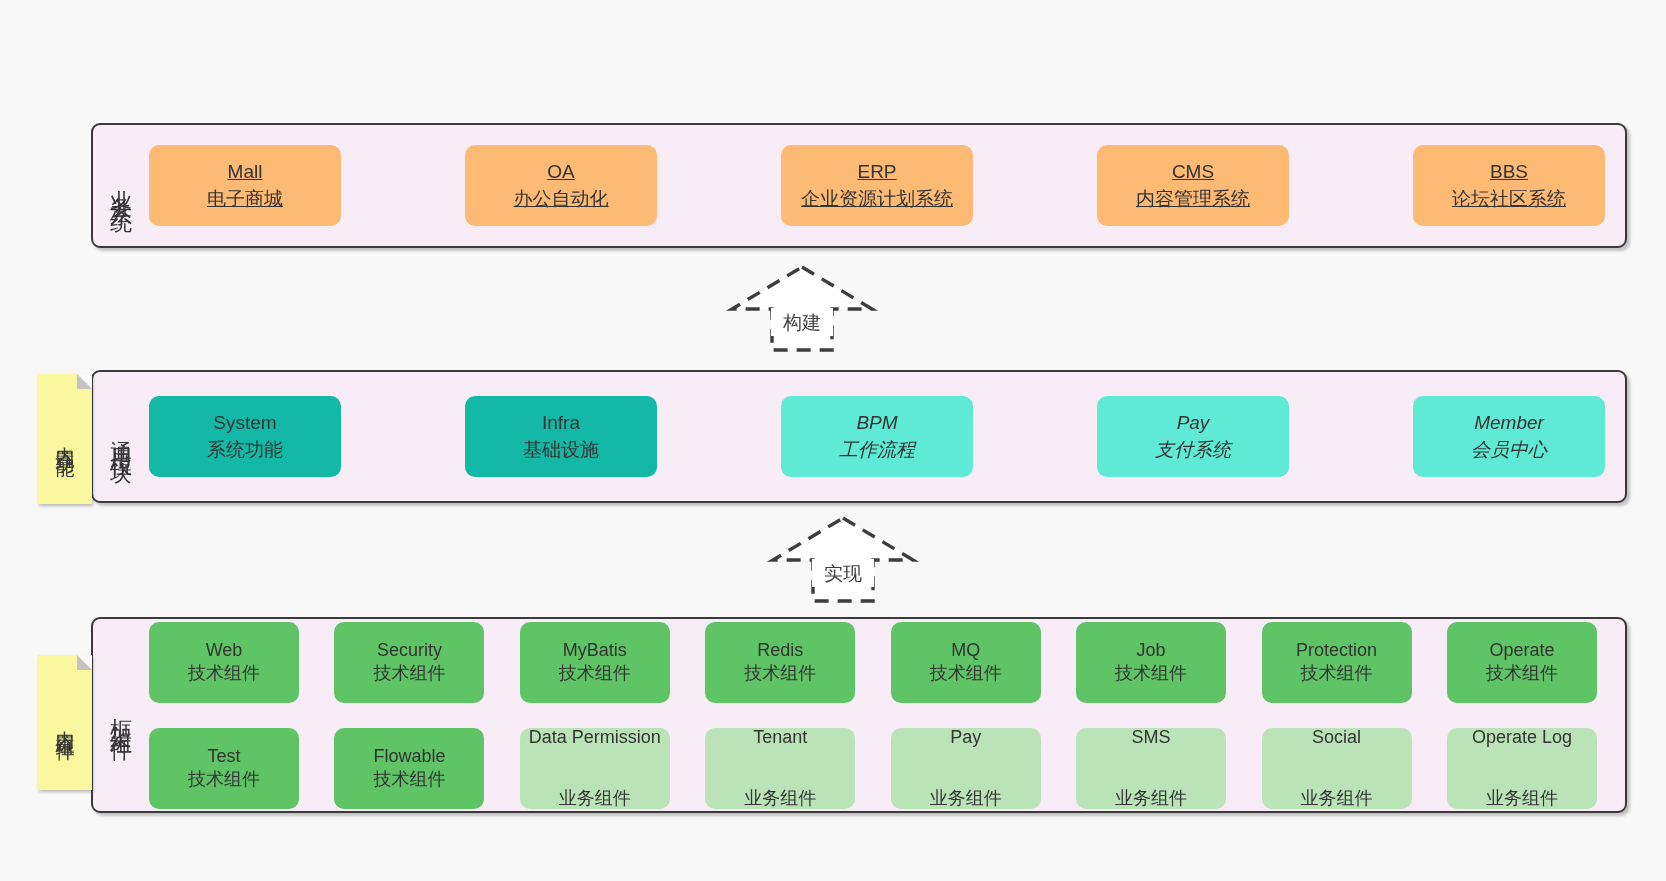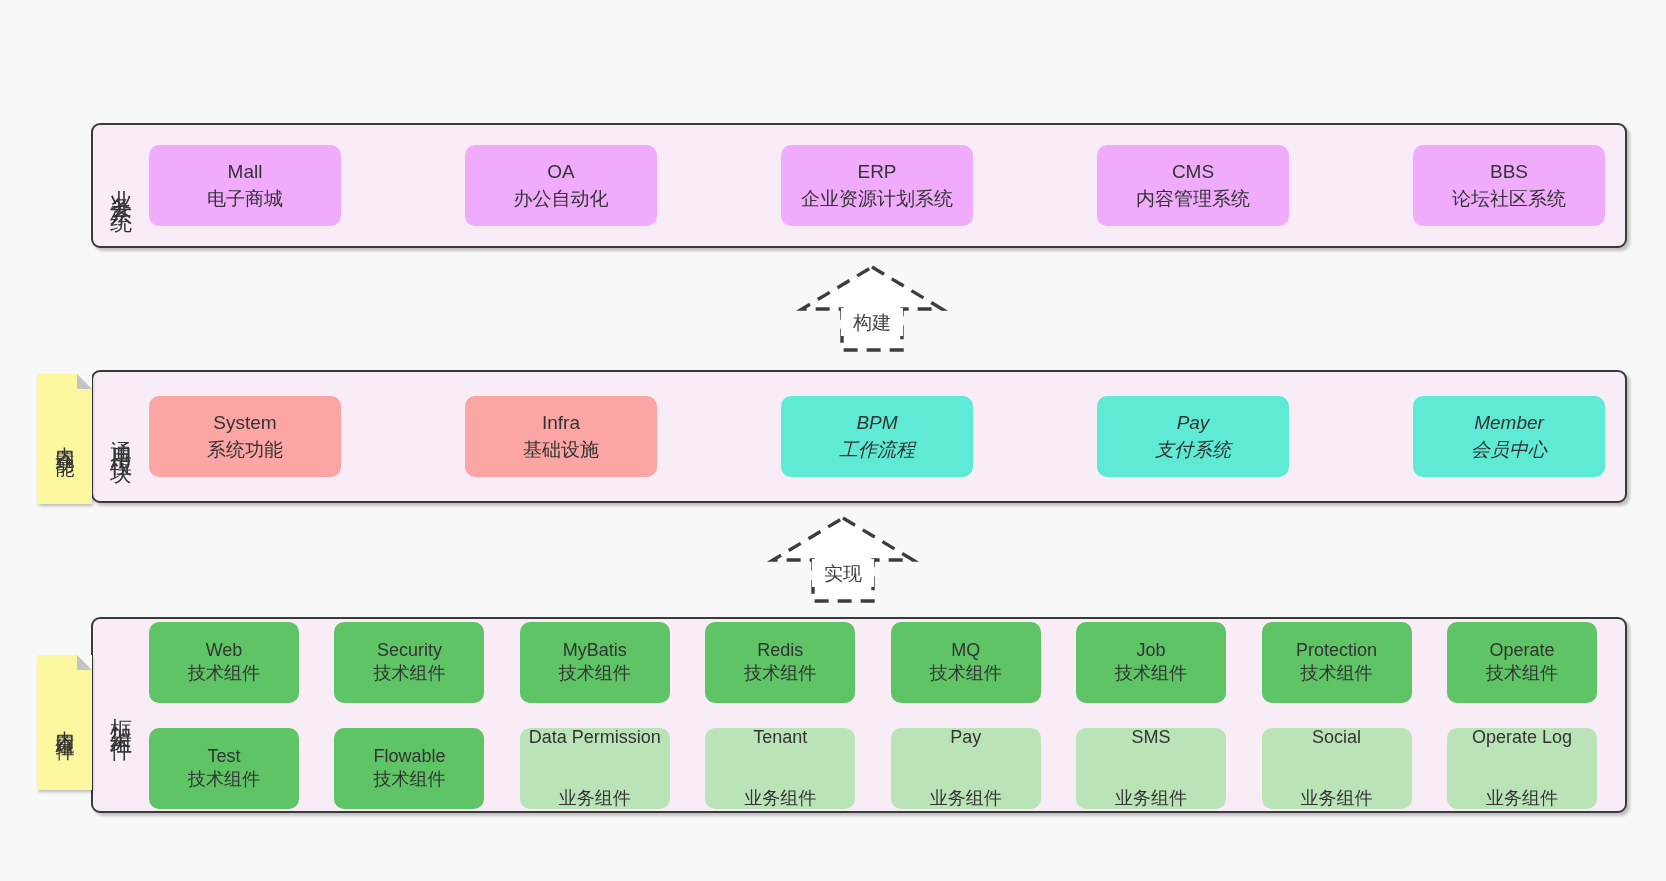--- a/index.html
+++ b/index.html
@@ -36,22 +36,22 @@
   .rows .boxes{padding-right:0;}
 
   .box{
     border-radius:10px;
     display:flex;flex-direction:column;align-items:center;justify-content:center;
     text-align:center;box-sizing:border-box;padding:4px 6px;
     font-size:19px;line-height:1.42;color:#333;
   }
   .band6 .box{width:192px;height:81px;}
   .band8 .box{width:150px;height:81px;font-size:18px;line-height:1.3;}
-  .box[data-variant="blue"]{background:#f0abfc;}
-  .box[data-variant="red"]{background:#fca5a5;}
+  .box[data-variant="blue"]{background:#fdba74;text-decoration:underline;}
+  .box[data-variant="red"]{background:#14b8a6;}
   .box[data-variant="pink"]{background:#5eead4;font-style:italic;}
   .box[data-variant="green-dark"]{background:#5ec465;}
   .box[data-variant="green-light"]{background:#bae4b8;gap:37px;}
 
   
   .sticky{
     position:absolute;left:38px;width:54px;background:#fbf79f;
     box-shadow:1px 2px 3px rgba(0,0,0,.25);
     display:flex;align-items:center;justify-content:center;z-index:3;
   }
@@ -62,21 +62,21 @@
     content:"";position:absolute;top:0;right:0;width:0;height:0;
     border-top:15px solid #f8f8f8;border-left:15px solid transparent;
   }
   .sticky::after{ 
     content:"";position:absolute;top:0;right:0;width:0;height:0;
     border-bottom:15px solid #c4c4c4;border-right:15px solid transparent;
   }
 
   
   .arrow{position:absolute;width:150px;height:92px;}
-  #arrow-build{left:797px;top:262px;}
+  #arrow-build{left:727px;top:262px;}
   #arrow-implement{left:768px;top:513px;}
   .arrow svg{width:100%;height:100%;overflow:visible;}
   .arrow path{
     fill:#ffffff;stroke:#3d3d3d;stroke-width:3.4;
     stroke-dasharray:14 9;stroke-linejoin:miter;
   }
   .arrow text{
     font-size:19px;fill:#3f3f3f;
     font-family:"Liberation Sans","DejaVu Sans",sans-serif;
   }

